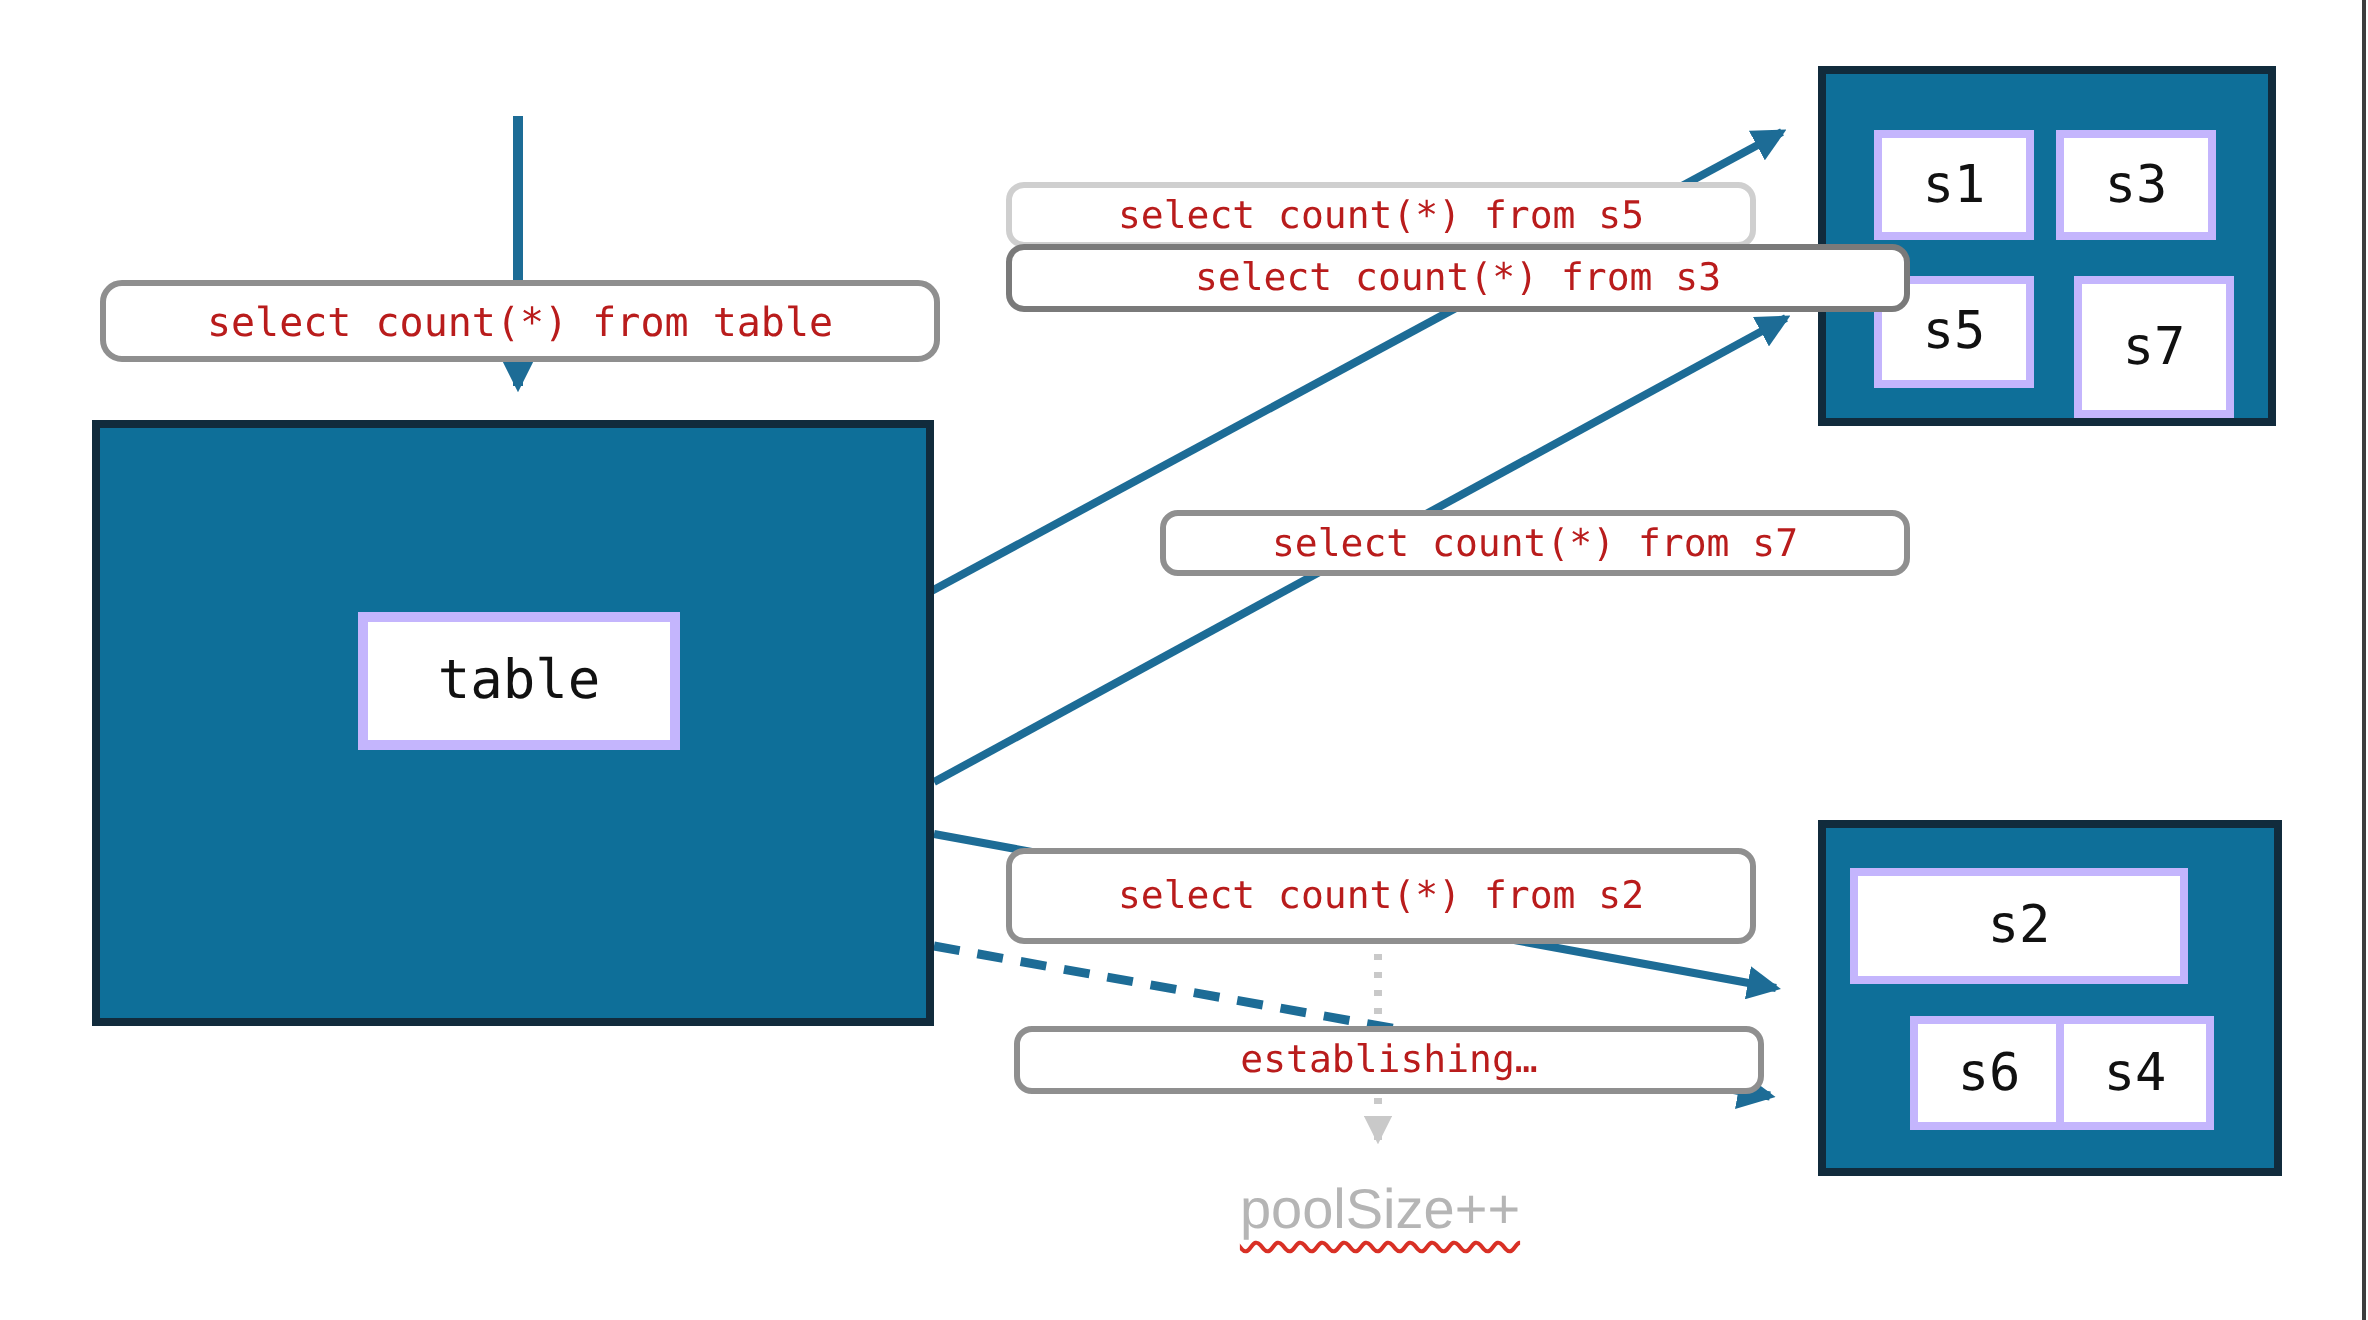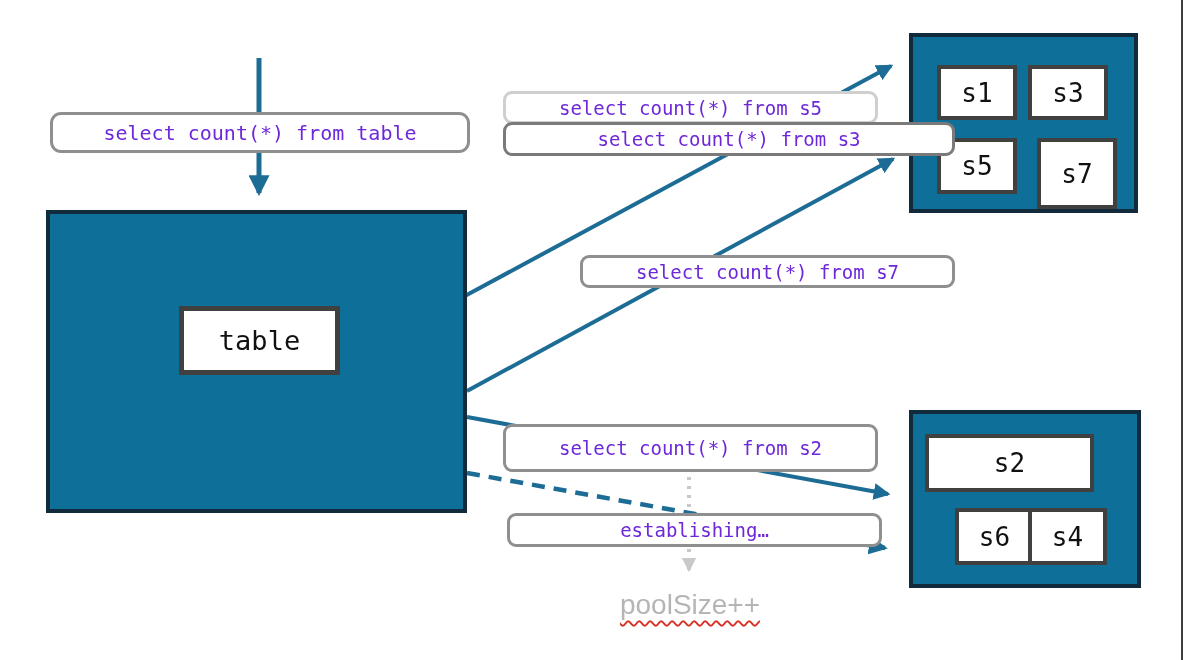--- a/index.html
+++ b/index.html
@@ -7,32 +7,32 @@
     position:relative;width:1184px;height:660px;overflow:hidden;
     background:#ffffff;font-family:"DejaVu Sans Mono",monospace;
   }
   .arrows{position:absolute;left:0;top:0;width:1184px;height:660px;z-index:1;}
   
   .shardbox{
     position:absolute;background:#0e6f99;border:4px solid #112b3c;
     box-sizing:border-box;z-index:2;
   }
   .innerbox{
-    position:absolute;background:#ffffff;border:4px solid #404040;
+    position:absolute;background:#ffffff;border:4px solid #c4b5fd;
     box-sizing:border-box;display:flex;align-items:center;justify-content:center;
     font-size:26px;color:#111111;z-index:3;
   }
   .innerbox.table-label{border-width:5px;font-size:27px;}
   
   .qlabel{
     position:absolute;background:#ffffff;border:3px solid #8f8f8f;border-radius:9px;
     box-sizing:border-box;display:flex;align-items:center;justify-content:center;
-    font-size:19px;color:#6d28d9;z-index:4;white-space:nowrap;
+    font-size:19px;color:#b91c1c;z-index:4;white-space:nowrap;
   }
-  .qlabel.big{font-size:20px;border-radius:11px;}
+  .qlabel.big{font-size:20px;border-radius:11px;margin-top:28px;}
   .qlabel.light{border-color:#cfcfcf;z-index:3;}
   .qlabel.dark{border-color:#7a7a7a;z-index:4;}
   .poolnote{
     position:absolute;left:590px;top:589px;width:200px;text-align:center;
     font-family:"Liberation Sans",sans-serif;font-size:28px;color:#b5b5b5;z-index:4;
     text-decoration-line:underline;text-decoration-style:wavy;
     text-decoration-color:#d93025;text-decoration-thickness:1.5px;
     text-underline-offset:6px;
   }
   .edgeline{position:absolute;left:1181px;top:0;width:2px;height:660px;background:#3d3d3d;z-index:5;}

